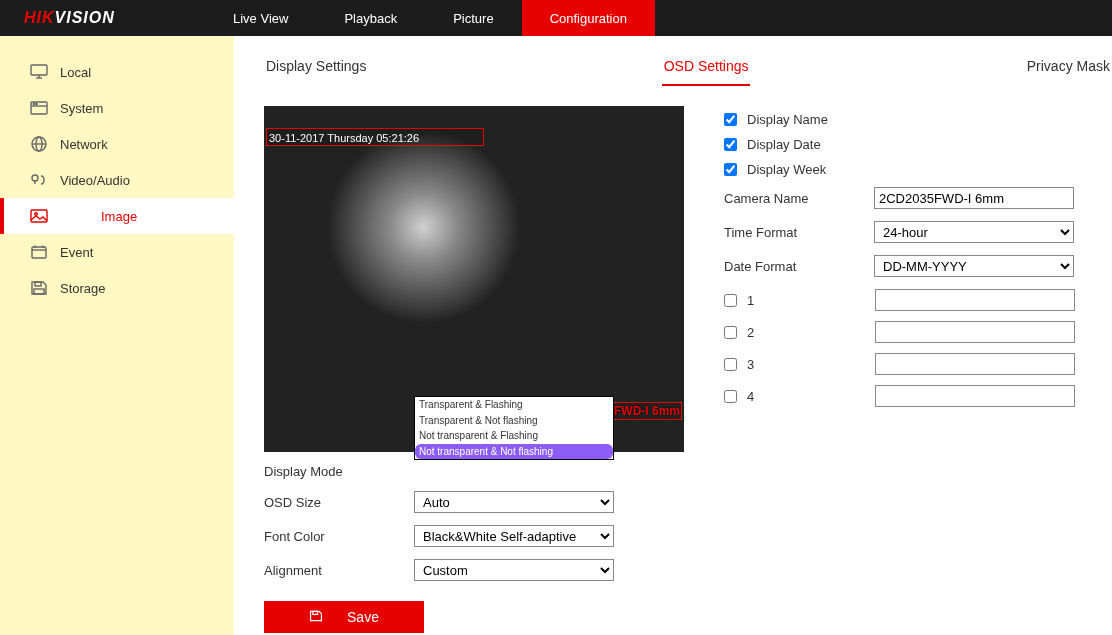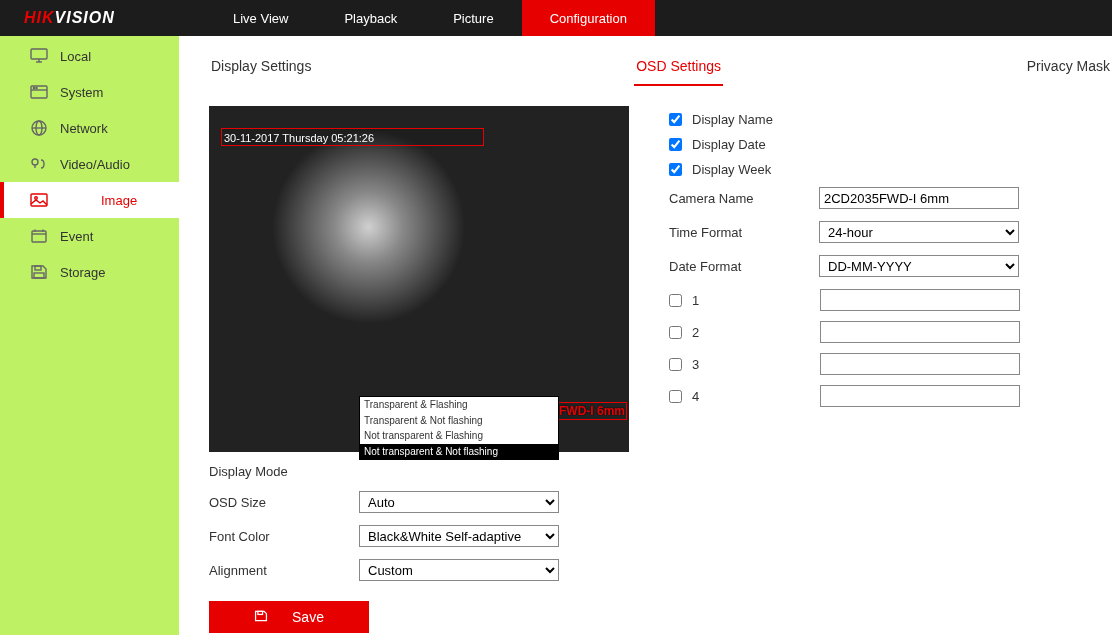--- a/index.html
+++ b/index.html
@@ -9,41 +9,41 @@
   .top-nav { background: #1c1c1c; height: 36px; display: flex; align-items: center; color: #fff; }
   .logo { width: 205px; padding-left: 24px; font-weight: bold; font-style: italic; font-size: 16px; letter-spacing: 1px; }
   .logo .hik { color: #e60000; }
   .logo .vision { color: #ffffff; }
   .top-tabs { display: flex; height: 36px; }
   .top-tab { padding: 0 28px; display: flex; align-items: center; cursor: pointer; color: #fff; }
   .top-tab.active { background: #e60000; }
 
   
   .layout { display: flex; height: 599px; }
-  .sidebar { width: 179px; background: #bef264; padding-top: 2px; }
+  .sidebar { width: 234px; background: #fef9c3; padding-top: 18px; }
   .side-item { display: flex; align-items: center; padding: 10px 0 10px 26px; cursor: pointer; border-left: 4px solid transparent; }
   .side-item.active { color: #e60000; border-left: 4px solid #e60000; background: #fff; font-weight: 400; gap: 41px; }
   .side-icon { width: 18px; height: 16px; margin-right: 12px; display: inline-flex; align-items: center; justify-content: center; }
   .side-icon svg { stroke: #666; fill: none; stroke-width: 1.4; }
   .side-item.active .side-icon svg { stroke: #e60000; }
 
   .content { flex: 1; padding: 16px 0 0 30px; }
 
   
   .sub-tabs { display: flex; margin-bottom: 20px; justify-content: space-between; }
   .sub-tab { padding: 6px 2px 10px; cursor: pointer; font-size: 14px; }
   .sub-tab.active { color: #e60000; border-bottom: 2px solid #e60000; margin-left: 19px; }
 
   
   .main-cols { display: flex; gap: 40px; }
   .left-col { width: 420px; }
   .right-col { width: 360px; padding-top: 6px; }
 
   .preview { width: 420px; height: 346px; background: radial-gradient(circle at 38% 35%, #d0d0d0 0%, #888 10%, #222 28%), radial-gradient(circle at 52% 55%, #c0c0c0 0%, #888 12%, rgba(0,0,0,0) 30%), radial-gradient(circle at 62% 30%, #b8b8b8 0%, #666 11%, rgba(0,0,0,0) 26%), linear-gradient(120deg, #202020 0%, #262626 50%, #1a1a1a 100%); position: relative; filter: blur(0.5px); }
-  .preview .timestamp-box { position: absolute; top: 22px; left: 12px; width: 263px; height: 18px; border: 1px solid #e60000; background: rgba(0,0,0,0.1); display: flex; align-items: center; text-align: center; }
+  .preview .timestamp-box { position: absolute; top: 22px; left: 2px; width: 218px; height: 18px; border: 1px solid #e60000; background: rgba(0,0,0,0.1); display: flex; align-items: center; text-align: center; }
   .preview .timestamp-text2 { color: #fff; font-size: 11px; position: absolute; top: 3px; left: 2px; }
   .preview .camera-name-box { position: absolute; bottom: 32px; right: 2px; width: 140px; height: 18px; border: 1px solid #e60000; }
   .preview .camera-name-text { color: #e60000; font-weight: bold; font-size: 12px; position: absolute; bottom: 34px; right: 4px; text-shadow: 0 0 2px #000; }
 
   .form-row { display: flex; align-items: center; margin-bottom: 12px; }
   .form-label { width: 150px; }
   .form-row select,
   .form-row input[type="text"] { height: 22px; border: 1px solid #888; background: #fff; padding: 0 4px; font-size: 13px; }
   .left-col .form-row select { width: 200px; }
   .left-col .settings-block { margin-top: 12px; }
@@ -59,21 +59,21 @@
 
   .text-overlay-header { background: #e9e9e9; padding: 6px 0 6px 10px; font-weight: bold; width: 350px; margin: 8px 0 12px -6px; }
   .overlay-row { display: flex; align-items: center; margin-bottom: 10px; }
   .overlay-row input[type="checkbox"] { margin-right: 10px; }
   .overlay-idx { width: 128px; }
   .overlay-row input[type="text"] { width: 200px; height: 22px; border: 1px solid #888; }
 
   
   .display-mode-popup { position: absolute; width: 200px; background: #fff; border: 1px solid #000; z-index: 10; }
   .display-mode-popup .opt { padding: 0 4px; line-height: 15.5px; font-size: 10px; cursor: pointer; }
-  .display-mode-popup .opt.sel { background: #000000; color: #fff; }
+  .display-mode-popup .opt.sel { background: #8b5cf6; color: #fff; border-radius: 6px; }
 
   .display-mode-row { position: relative; }
   .display-mode-row .display-mode-popup { position: absolute; left: 150px; bottom: 19px; }
 </style>
 </head>
 <body>
 
 <div class="top-nav">
   <div class="logo">
     <span class="hik">HIK</span><span class="vision">VISION</span>

